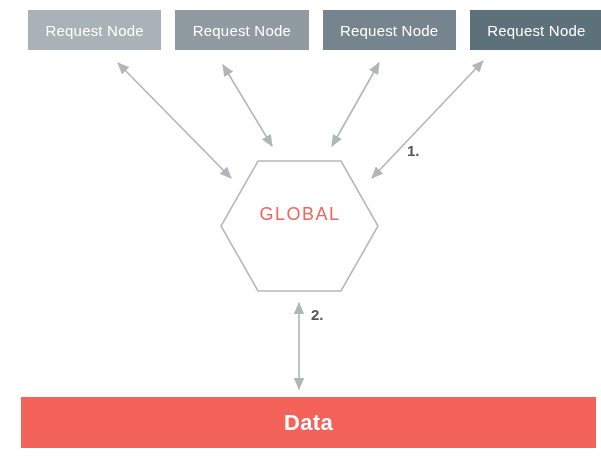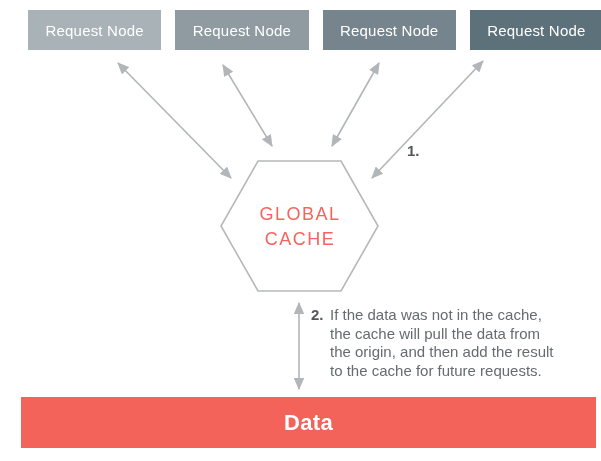--- a/index.html
+++ b/index.html
@@ -71,31 +71,26 @@
     <line x1="118" y1="63" x2="231" y2="178" stroke="#b2b6b8" stroke-width="1.6" marker-start="url(#ah)" marker-end="url(#ah)"></line>
     <line x1="223" y1="65" x2="272" y2="146" stroke="#b2b6b8" stroke-width="1.6" marker-start="url(#ah)" marker-end="url(#ah)"></line>
     <line x1="379" y1="63" x2="332" y2="146" stroke="#b2b6b8" stroke-width="1.6" marker-start="url(#ah)" marker-end="url(#ah)"></line>
     <line x1="483" y1="61" x2="372" y2="178" stroke="#b2b6b8" stroke-width="1.6" marker-start="url(#ah)" marker-end="url(#ah)"></line>
     <line x1="299" y1="303" x2="299" y2="389" stroke="#b2b6b8" stroke-width="1.6" marker-start="url(#ah)" marker-end="url(#ah)"></line>
     <polygon points="258,161 341,161 378,226 341,291 258,291 221,226" fill="#ffffff" stroke="#b5b8ba" stroke-width="1.6"></polygon>
   </svg>
 
   <div id="cache-label">
     <div>GLOBAL</div>
-    <div>CACHE</div>
   </div>
 
   <div class="annotation" id="annotation-1">
     <span class="num">1.</span>
   </div>
   <div class="annotation" id="annotation-2">
     <span class="num">2.</span>
-    <span class="body">If the data was not in the cache,
-the cache will pull the data from
-the origin, and then add the result
-to the cache for future requests.</span>
   </div>
 
   <div id="data-bar" style="background: rgb(244, 99, 90);">
     <span>Data</span>
   </div>
 
 </div>
 
 </body></html>

